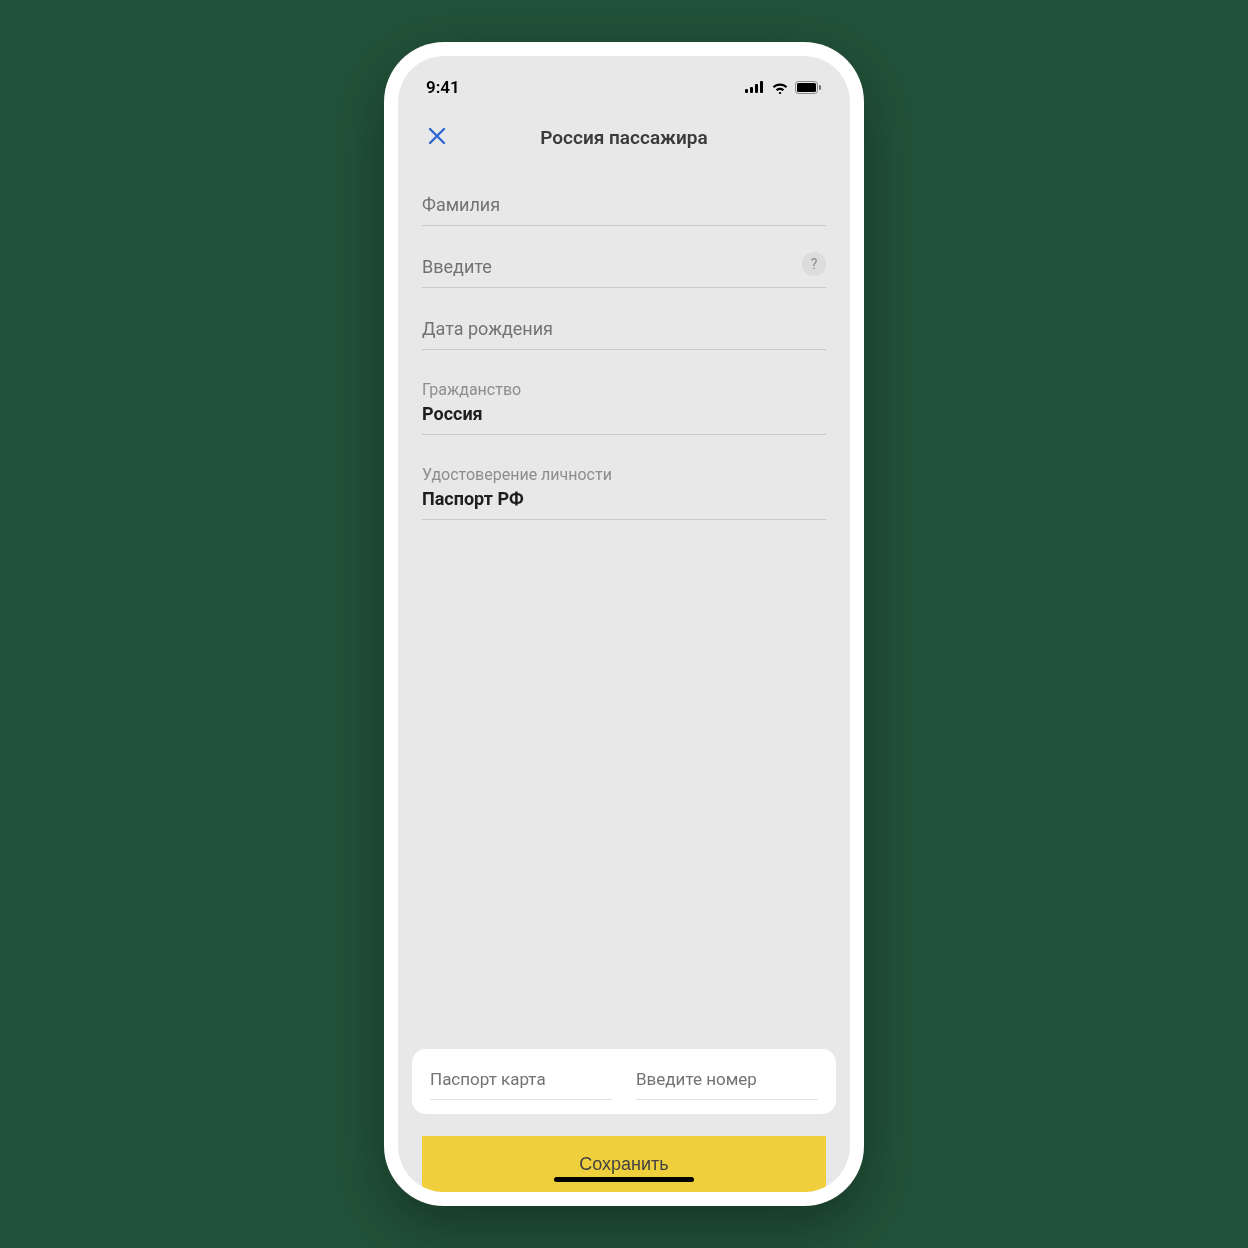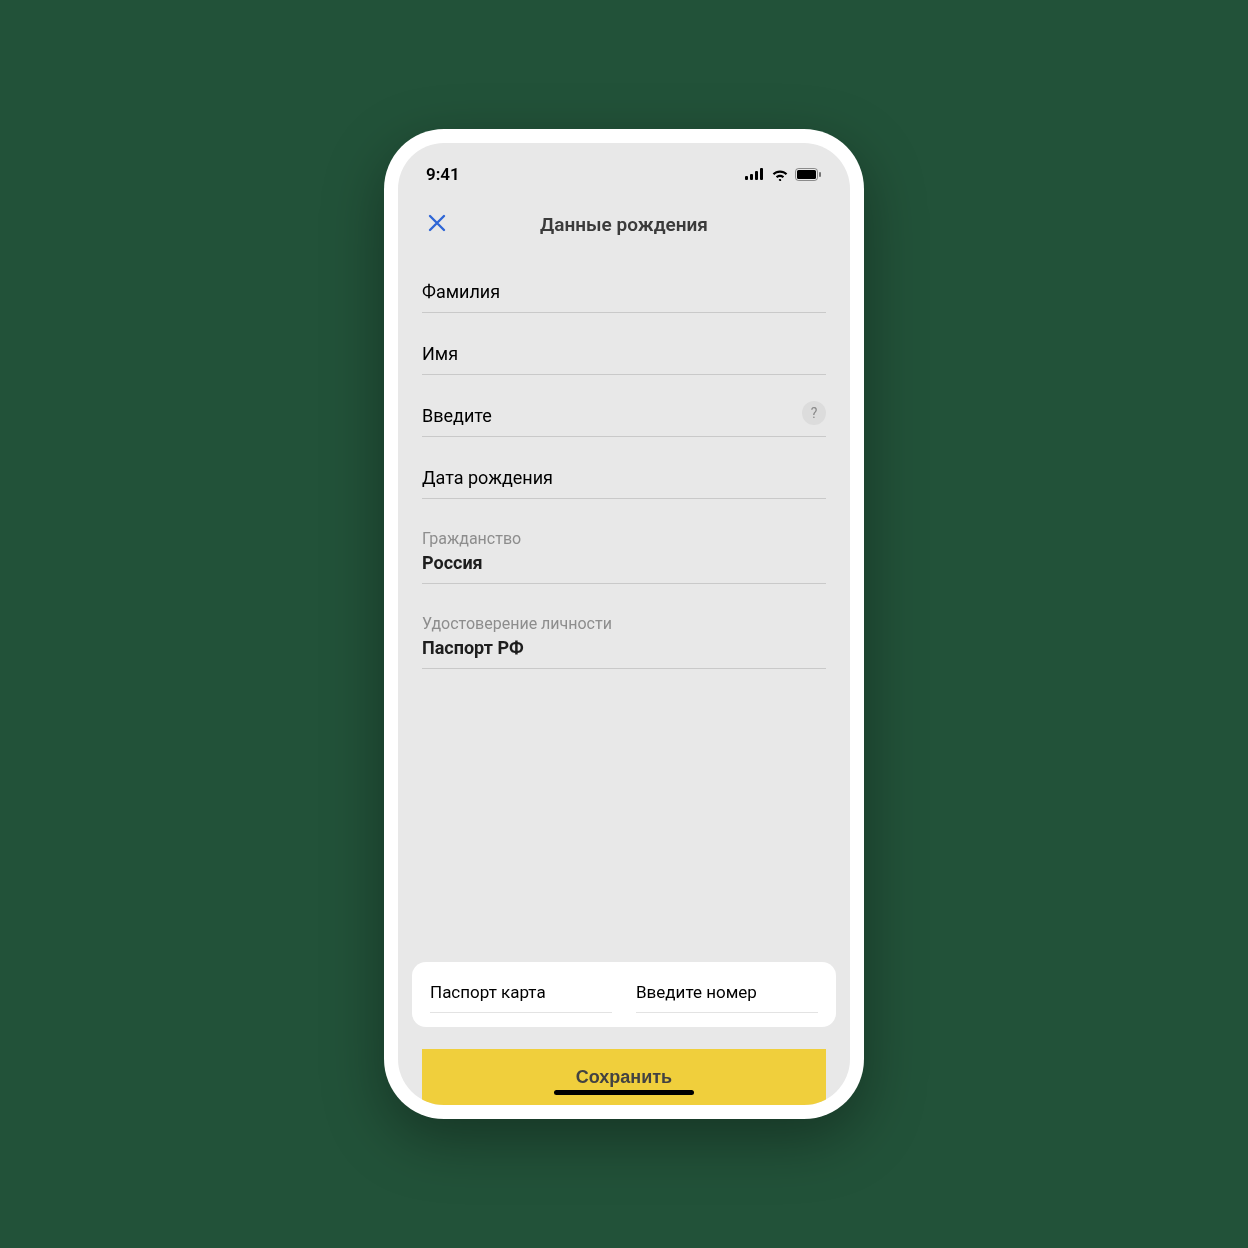--- a/index.html
+++ b/index.html
@@ -7,21 +7,21 @@
       width: 1248px;
       height: 1248px;
       background: #225239;
       display: flex;
       align-items: center;
       justify-content: center;
       font-family: -apple-system, BlinkMacSystemFont, "Segoe UI", Roboto, Helvetica, Arial, sans-serif;
     }
     .phone-frame {
       width: 480px;
-      height: 990px;
+      height: 1164px;
       background: #fff;
       border-radius: 60px;
       box-shadow: 0 20px 60px rgba(0,0,0,0.35);
       padding: 14px;
       position: relative;
     }
     .phone-screen {
       width: 100%;
       height: 100%;
       background: #e8e8e8;
@@ -86,21 +86,21 @@
     }
     .field {
       position: relative;
       padding-top: 18px;
       padding-bottom: 10px;
       border-bottom: 1px solid #c9c9c9;
       margin-bottom: 12px;
     }
     .field-placeholder {
       font-size: 18px;
-      color: #000000;
+      color: #737373;
     }
     .field-small-label {
       font-size: 16px;
       color: #8d8d8d;
       margin-bottom: 4px;
       display: block;
     }
     .field-value {
       font-size: 18px;
       color: #1e1e1e;
@@ -144,21 +144,20 @@
     
     .save-btn {
       margin: 22px 24px 0 24px;
       height: 56px;
       background: #f0cf3c;
       border: none;
       border-radius: 0;
       font-size: 18px;
       color: #424242;
       cursor: pointer;
-      font-weight: bold;
     }
     
     .home-indicator {
       position: absolute;
       bottom: 10px;
       left: 50%;
       transform: translateX(-50%);
       width: 140px;
       height: 5px;
       background: #000;
@@ -198,32 +197,29 @@
     </div>
 
     <div class="nav-header">
       <button class="close-btn">
         <span>
           <svg width="18" height="18" viewBox="0 0 18 18">
               <path d="M2 2 L16 16 M16 2 L2 16" stroke="#2f66d6" stroke-width="2.4" stroke-linecap="round"></path>
             </svg>
         </span>
       </button>
-      <div class="nav-title">Данные рождения</div>
+      <div class="nav-title">Россия пассажира</div>
     </div>
 
     <div class="form">
 
       <div class="field">
         <span class="field-placeholder">Фамилия</span>
       </div>
 
-      <div class="field">
-        <span class="field-placeholder">Имя</span>
-      </div>
 
       <div class="field">
         <span class="field-placeholder">Введите</span>
         <span class="help-badge">?</span>
       </div>
 
       <div class="field-row">
         <div class="field">
           <span class="field-placeholder">Дата рождения</span>
         </div>

